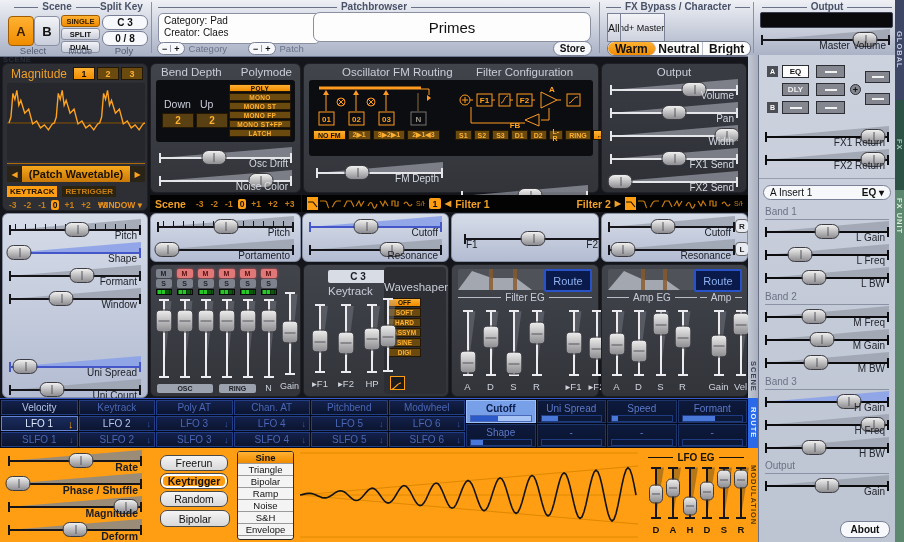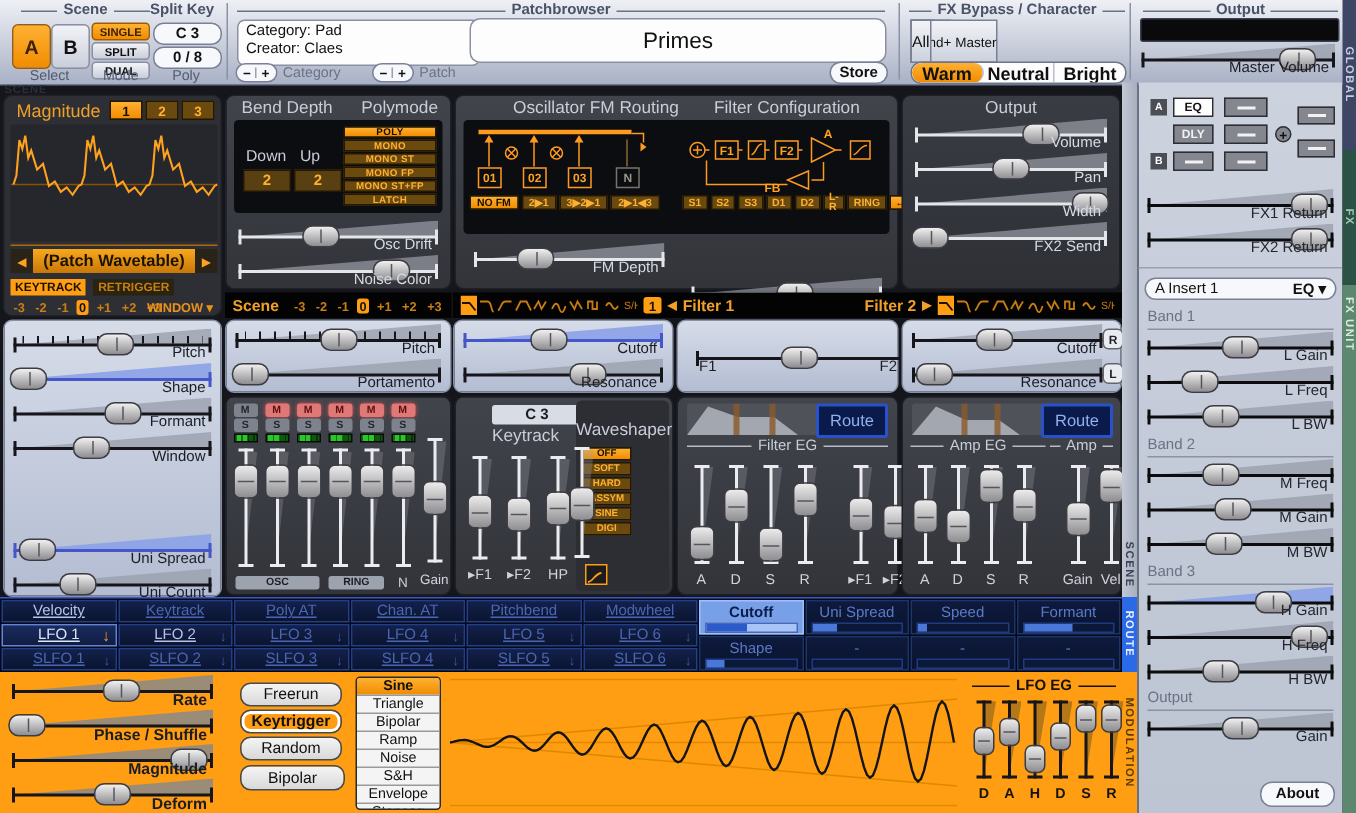--- a/index.html
+++ b/index.html
@@ -67,21 +67,21 @@
   .octrow{display:flex;align-items:center;gap:3px;font-size:8.5px;font-weight:bold;color:#c87f14;}
   .octrow .oct{padding:0 2px;border-radius:2px;}
   .octrow .oct.sel{background:#ff9d13;color:#141414;}
   
   .fbar{position:absolute;background:#030304;display:flex;align-items:center;gap:4px;padding:0 5px;box-sizing:border-box;color:#e8921c;}
   .fbadge{width:12px;height:11px;background:#ff9d13;color:#141414;font-size:9px;font-weight:bold;display:flex;align-items:center;justify-content:center;border-radius:2px;}
   .ftext{font-size:10.5px;font-weight:bold;color:#f0a028;}
   
   .matrix{position:absolute;left:0;top:398px;width:748px;height:50px;background:#04091a;border-top:1px solid #3a5ac8;box-sizing:border-box;}
   .mrow{position:absolute;left:1px;width:464px;display:flex;gap:1px;}
-  .mcell{flex:1;height:15px;background:linear-gradient(#13204a,#0b1530);border:1px solid #223e86;box-sizing:border-box;display:flex;align-items:center;justify-content:center;gap:3px;font-size:10px;color:#4a66b4;position:relative;text-decoration:underline;}
+  .mcell{flex:1;height:15px;background:linear-gradient(#13204a,#0b1530);border:1px solid #223e86;box-sizing:border-box;display:flex;align-items:center;justify-content:center;gap:3px;font-size:10px;color:#4a66b4;position:relative;}
   .mcell.bright{color:#b4c4e8;}
   .mcell.sel{border-color:#6484d8;color:#dce6fa;background:linear-gradient(#1a2c5e,#101d42);}
   .mcell .carrow{font-size:9px;color:#3c5cb0;position:absolute;right:3px;}
   .mcell.osel .carrow{color:#ff9d13;font-weight:bold;font-size:11px;}
   .slots{position:absolute;left:466px;top:1px;width:281px;display:grid;grid-template-columns:repeat(4,1fr);grid-auto-rows:23px;gap:1px;}
   .slot{background:linear-gradient(#0e1a3c,#0a1430);border:1px solid #1c3468;box-sizing:border-box;padding:1px 3px;}
   .slot .slbl{font-size:10px;color:#5b79c9;text-align:center;height:13px;line-height:13px;overflow:hidden;}
   .slot .bar{height:5px;background:#0c1838;border:1px solid #1e3a80;}
   .slot .bar .fill{height:100%;width:calc(var(--v,0) * 1%);background:#4a78d8;}
   .slot.sel{background:#78a0e8;border-color:#9ec0f8;}
@@ -460,20 +460,26 @@
           <div class="track"></div>
           <div class="handle"></div>
         <div class="hlabel">Pan</div>
       </div>
         <div class="hs ond" style="--v: 97;">
         <div class="wedge"></div>
           <div class="track"></div>
           <div class="handle"></div>
         <div class="hlabel">Width</div>
       </div>
+        <div class="hs ond" style="--v: 50;">
+        <div class="wedge"></div>
+          <div class="track"></div>
+          <div class="handle"></div>
+        <div class="hlabel">FX1 Send</div>
+      </div>
         <div class="hs ond" style="--v: 2;">
         <div class="wedge"></div>
           <div class="track"></div>
           <div class="handle"></div>
         <div class="hlabel">FX2 Send</div>
       </div>
       </div>
   </div>
 
   <div class="fbar" style="left:150px;top:195px;width:151px;height:17px;">

